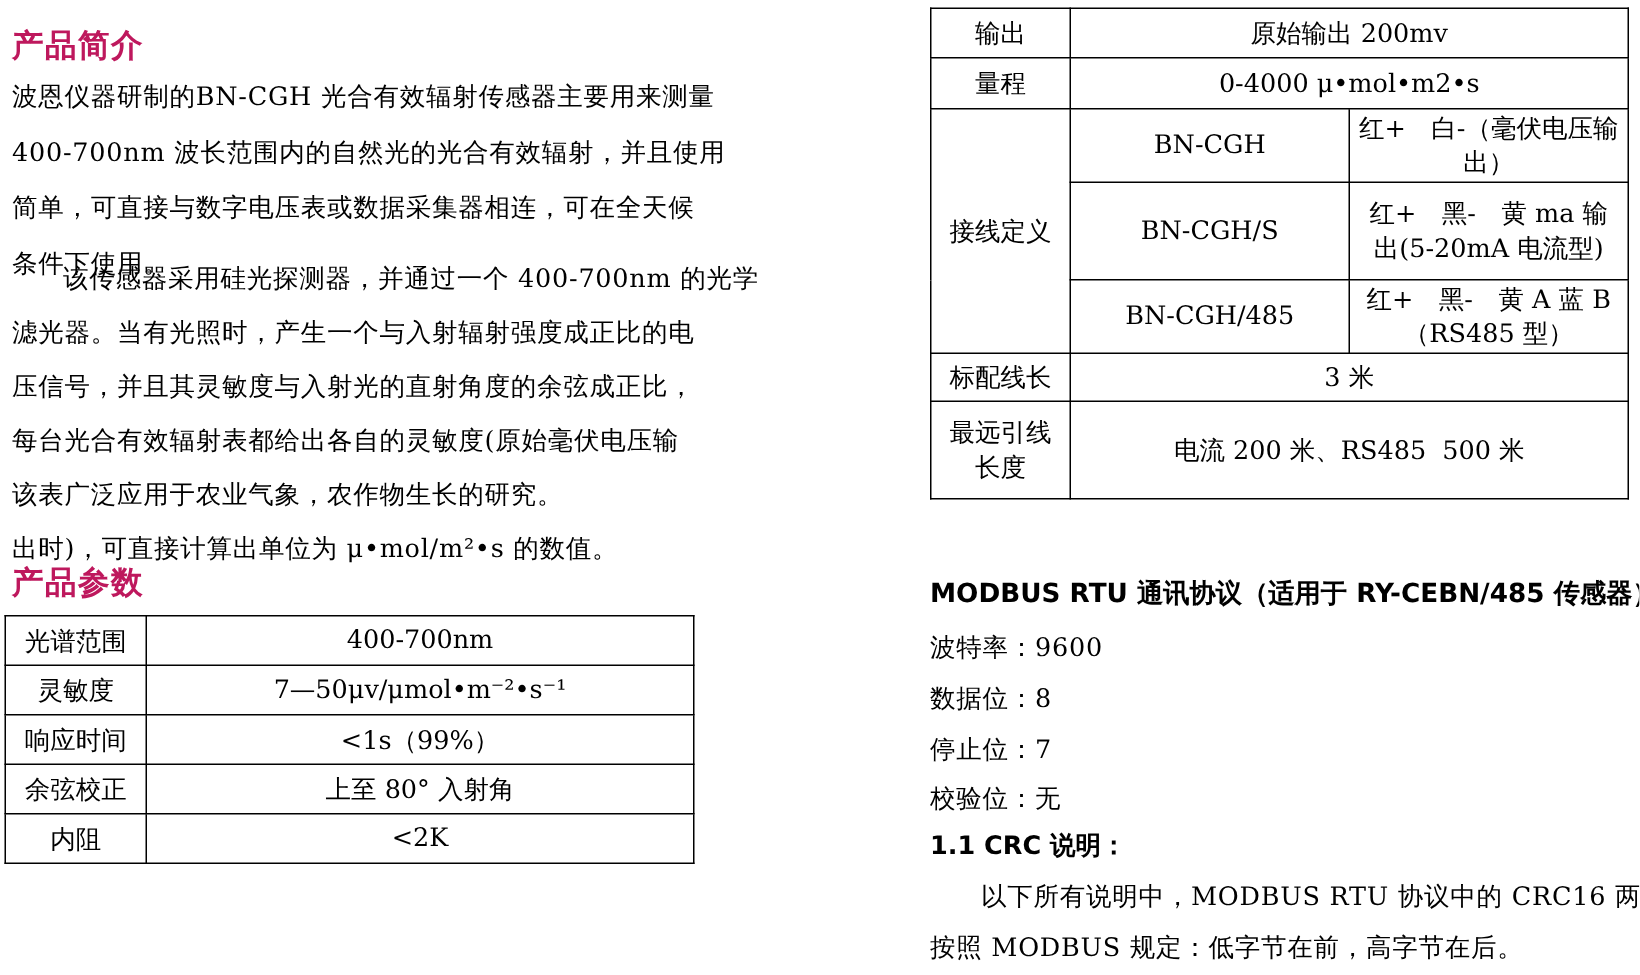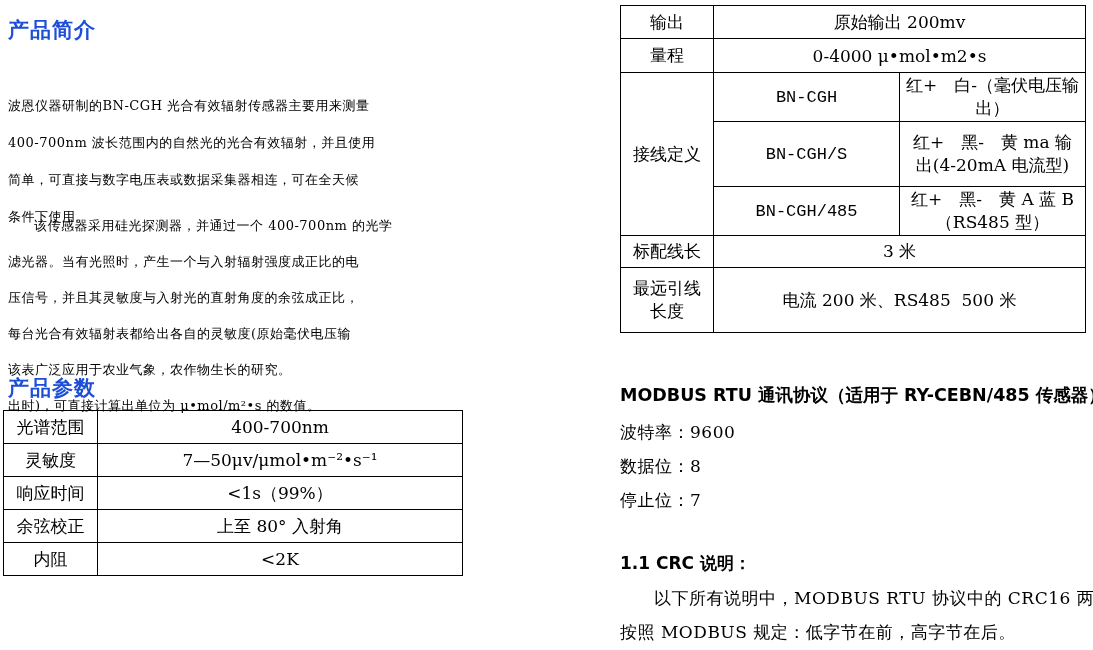--- a/index.html
+++ b/index.html
@@ -11,26 +11,26 @@
     background: #ffffff;
     color: #000000;
     font-family: "DejaVu Serif", "Liberation Serif", serif;
     overflow: hidden;
   }
   
   .left-col { position: absolute; left: 8px; top: 0; width: 458px; height: 650px; }
   .h-big {
     position: absolute; left: 0;
     font-family: "DejaVu Sans", "Liberation Sans", sans-serif;
-    font-weight: bold; font-size: 21px; color: #1d4ed8;
+    font-weight: bold; font-size: 21px; color: #be185d;
     letter-spacing: 1px;
   }
   #intro-heading { top: 16px; }
   #params-heading { top: 374px; }
-  .para { position: absolute; left: 0; width: 458px; font-size: 13px; margin-top: 40px; }
+  .para { position: absolute; left: 0; width: 458px; font-size: 17px; }
   .para .line { height: 37px; line-height: 37px; white-space: nowrap; letter-spacing: 0.5px; }
   #intro-p1 { top: 47px; }
   #intro-p2 { top: 168px; }
   #intro-p2 .line { height: 36px; line-height: 36px; }
   .line.indent { text-indent: 2em; }
   
   table { border-collapse: collapse; table-layout: fixed; }
   td {
     border: 1.5px solid #000;
     text-align: center;
@@ -38,21 +38,21 @@
     font-size: 17px;
     padding: 1px 5px;
     white-space: pre-wrap;
     overflow: hidden;
   }
   .params-table { position: absolute; left: -5px; top: 410px; width: 460px; }
   .params-table td { height: 33px; }
   .params-table td.lbl { width: 94px; }
   .spec-table { position: absolute; left: 0; top: 5px; width: 466px; }
   .spec-table td.lbl { width: 93px; }
-  .spec-table td.model { width: 97px; font-family: Liberation Mono, monospace; }
+  .spec-table td.model { width: 97px; }
   .r-h1 td { height: 33px; }
   .r-h2 td { height: 34px; margin-top: 40px; }
   .r-h3 td { height: 36px; }
   .r-h4 td { height: 65px; }
   .r-h5 td { height: 33px; }
   .r-h6 td { height: 32px; }
   .r-h7 td { height: 65px; }
   
   .right-col { position: absolute; left: 620px; top: 0; width: 466px; height: 650px; }
   .modbus-line {
@@ -139,21 +139,21 @@
         <td class="lbl">量程</td>
         <td colspan="2">0-4000 μ•mol•m2•s</td>
       </tr>
       <tr class="r-h3">
         <td class="lbl" rowspan="3">接线定义</td>
         <td class="model">BN-CGH</td>
         <td>红+　白-（毫伏电压输出）</td>
       </tr>
       <tr class="r-h4">
         <td class="model">BN-CGH/S</td>
-        <td>红+　黑-　黄 ma 输出(4-20mA 电流型)</td>
+        <td>红+　黑-　黄 ma 输出(5-20mA 电流型)</td>
       </tr>
       <tr class="r-h5">
         <td class="model">BN-CGH/485</td>
         <td>红+　黑-　黄 A 蓝 B（RS485 型）</td>
       </tr>
       <tr class="r-h6">
         <td class="lbl">标配线长</td>
         <td colspan="2">3 米</td>
       </tr>
       <tr class="r-h7">
@@ -161,19 +161,20 @@
         <td colspan="2">电流 200 米、RS485  500 米</td>
       </tr>
     </tbody>
       </table>
 
     <div id="modbus-heading" class="h-sub">MODBUS RTU 通讯协议（适用于 RY-CEBN/485 传感器）</div>
 
     <div id="mline-0" class="modbus-line">波特率：9600</div>
     <div id="mline-1" class="modbus-line">数据位：8</div>
     <div id="mline-2" class="modbus-line">停止位：7</div>
+    <div id="mline-3" class="modbus-line">校验位：无</div>
 
     <div id="crc-heading" class="h-sub">1.1 CRC 说明：</div>
     <div id="crc-line-0" class="modbus-line">以下所有说明中，MODBUS RTU 协议中的 CRC16 两字节，</div>
     <div id="crc-line-1" class="modbus-line">按照 MODBUS 规定：低字节在前，高字节在后。</div>
   </section>
 
 </div>
 
 </body></html>

